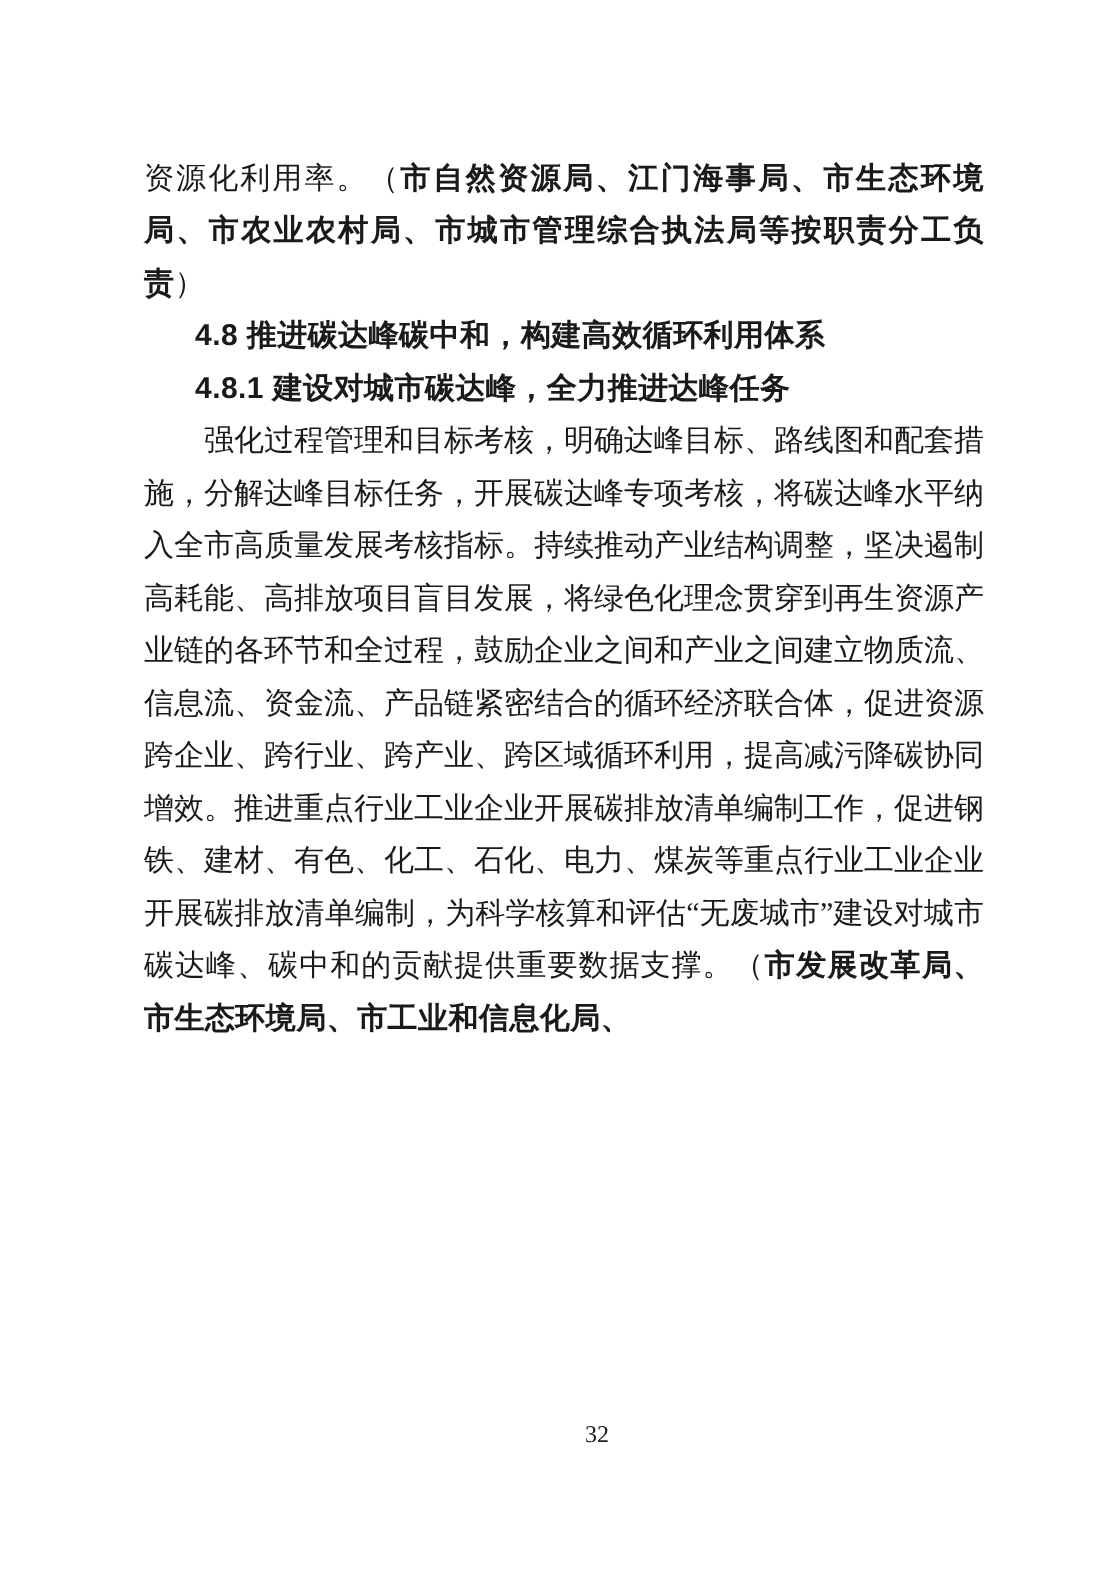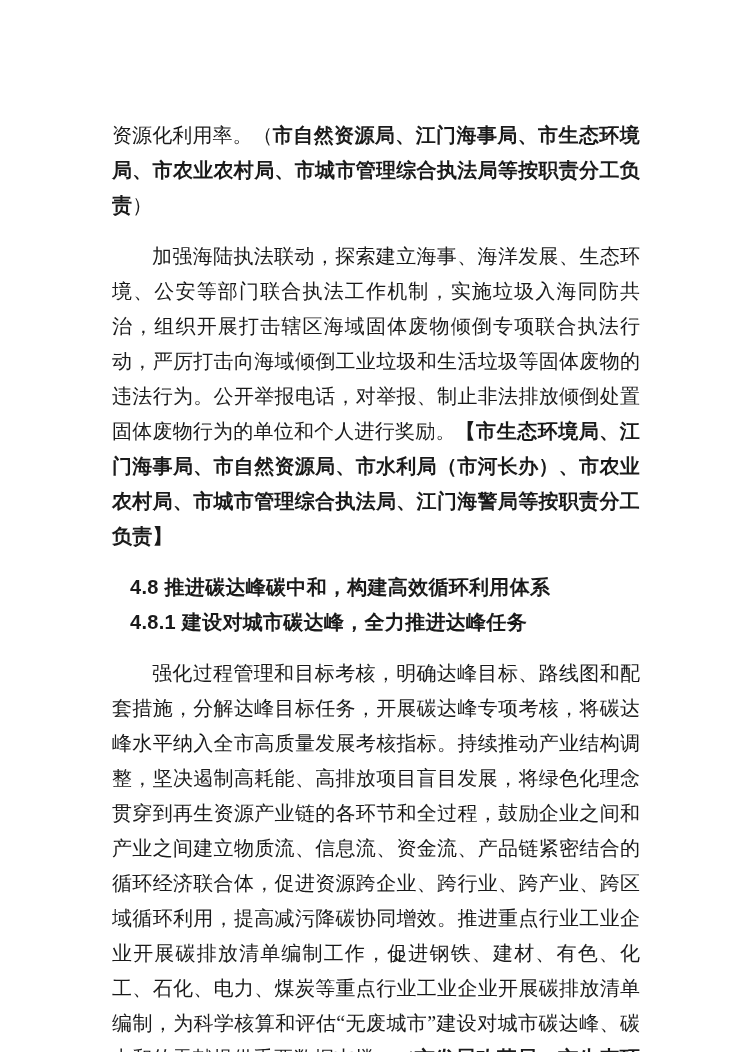--- a/index.html
+++ b/index.html
@@ -25,21 +25,21 @@
     top: 102px;
     width: 560px;
     font-family: "Liberation Serif", "DejaVu Serif", serif;
     font-size: 20px;
     line-height: 35px;
     text-align: justify;
     text-justify: inter-character;
   }
   .paragraph {
     font-weight: 400;
-    margin: 16px;
+    margin: 0;
   }
   .paragraph.indent {
     text-indent: 2em;
   }
   .heading {
     font-family: "Liberation Sans", "DejaVu Sans", sans-serif;
     font-weight: 700;
     margin: 0 0 0 34px;
     text-align: left;
     letter-spacing: 0.5px;
@@ -61,19 +61,18 @@
     color: var(--text-color);
     margin-left: 26px;
   }
 </style>
 </head>
 <body>
 
 <div class="page">
   <div class="content" id="content">
       <div class="paragraph"><span class="seg">资源化利用率。（</span><span class="seg bold">市自然资源局、江门海事局、市生态环境局、市农业农村局、市城市管理综合执法局等按职责分工负责</span><span class="seg">）</span></div>
-      <div class="paragraph indent"><span class="seg">加强海陆执法联动，探索建立海事、海洋发展、生态环境、公安等部门联合执法工作机制，实施垃圾入海同防共治，组织开展打击辖区海域固体废物倾倒专项联合执法行动，严厉打击向海域倾倒工业垃圾和生活垃圾等固体废物的违法行为。公开举报电话，对举报、制止非法排放倾倒处置固体废物行为的单位和个人进行奖励。</span><span class="seg bold">【市生态环境局、江门海事局、市自然资源局、市水利局（市河长办）、市农业农村局、市城市管理综合执法局、江门海警局等按职责分工负责】</span></div>
       <div class="heading"><span class="seg bold">4.8 推进碳达峰碳中和，构建高效循环利用体系</span></div>
       <div class="heading"><span class="seg bold">4.8.1 建设对城市碳达峰，全力推进达峰任务</span></div>
       <div class="paragraph indent"><span class="seg">强化过程管理和目标考核，明确达峰目标、路线图和配套措施，分解达峰目标任务，开展碳达峰专项考核，将碳达峰水平纳入全市高质量发展考核指标。持续推动产业结构调整，坚决遏制高耗能、高排放项目盲目发展，将绿色化理念贯穿到再生资源产业链的各环节和全过程，鼓励企业之间和产业之间建立物质流、信息流、资金流、产品链紧密结合的循环经济联合体，促进资源跨企业、跨行业、跨产业、跨区域循环利用，提高减污降碳协同增效。推进重点行业工业企业开展碳排放清单编制工作，促进钢铁、建材、有色、化工、石化、电力、煤炭等重点行业工业企业开展碳排放清单编制，为科学核算和评估“无废城市”建设对城市碳达峰、碳中和的贡献提供重要数据支撑。（</span><span class="seg bold">市发展改革局、市生态环境局、市工业和信息化局、</span></div>
     </div>
   <div class="page-number">32</div>
 </div>
 
 </body></html>

